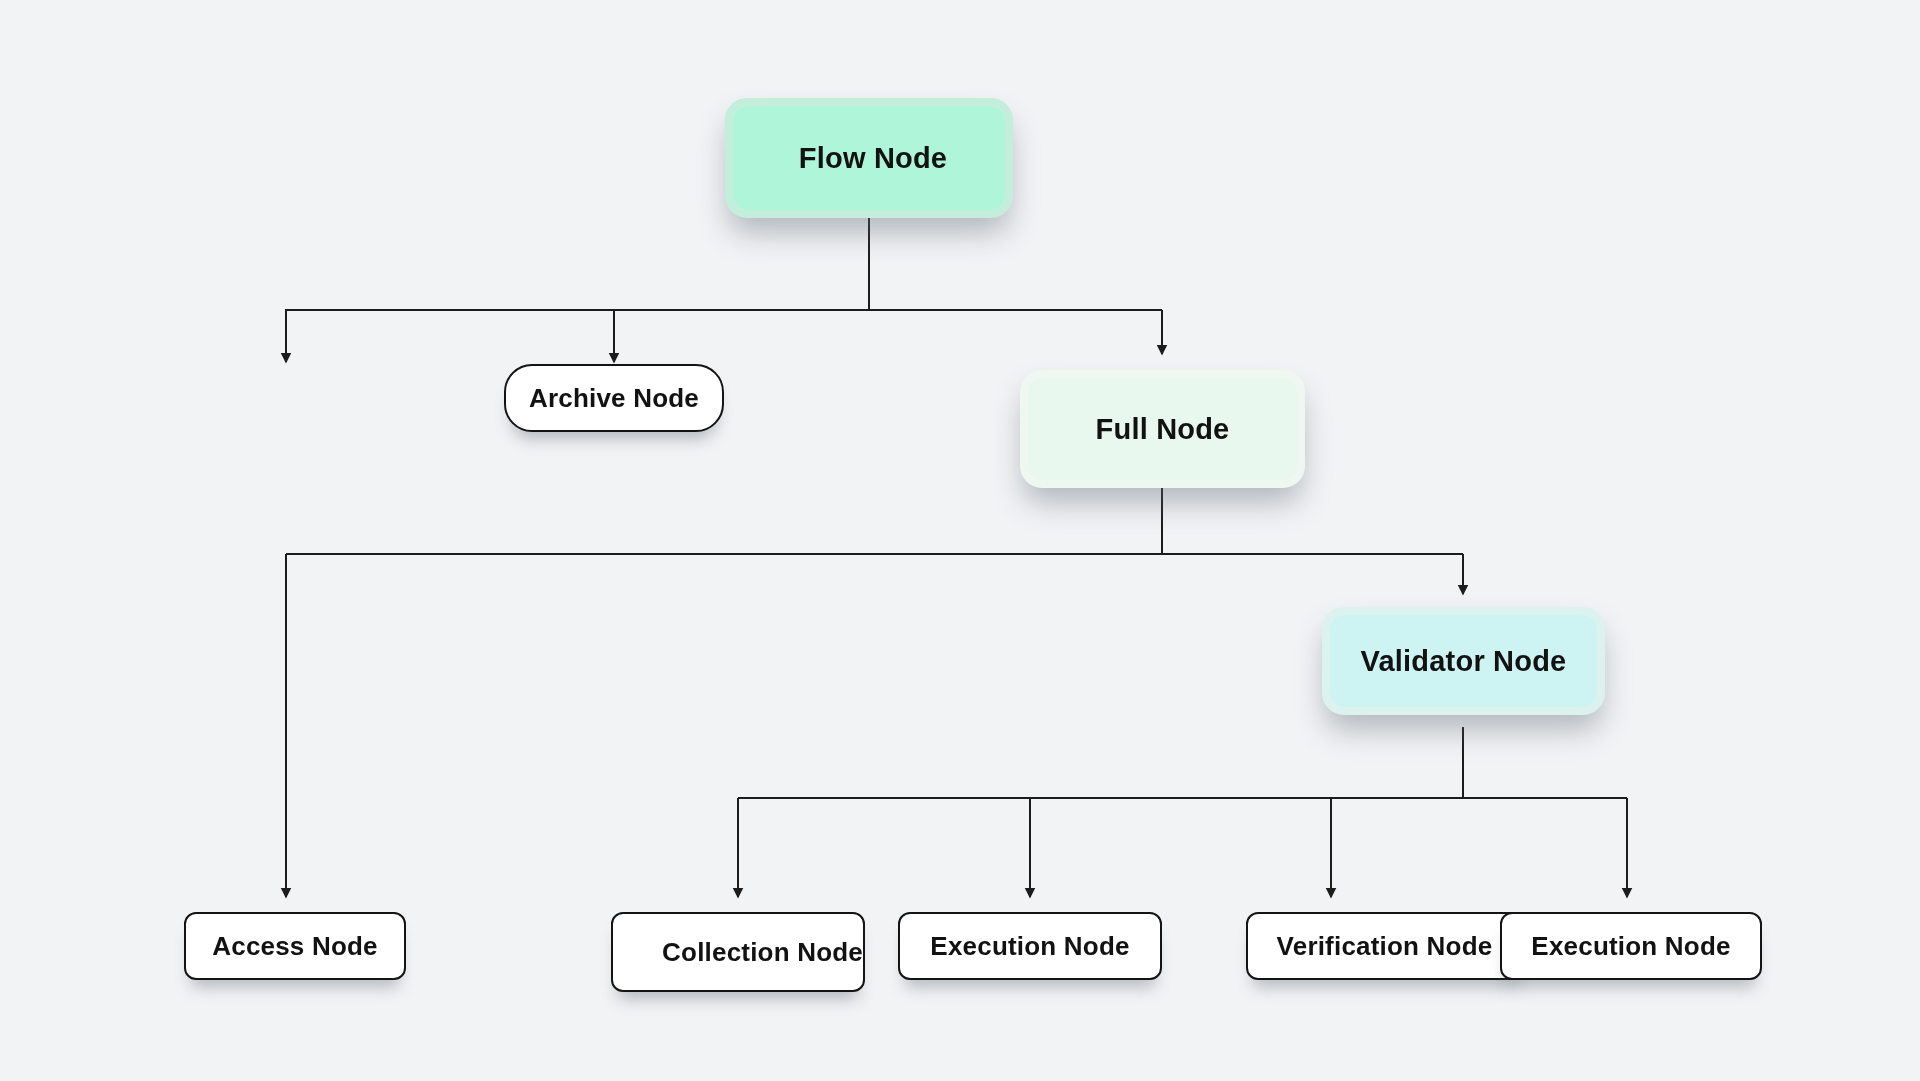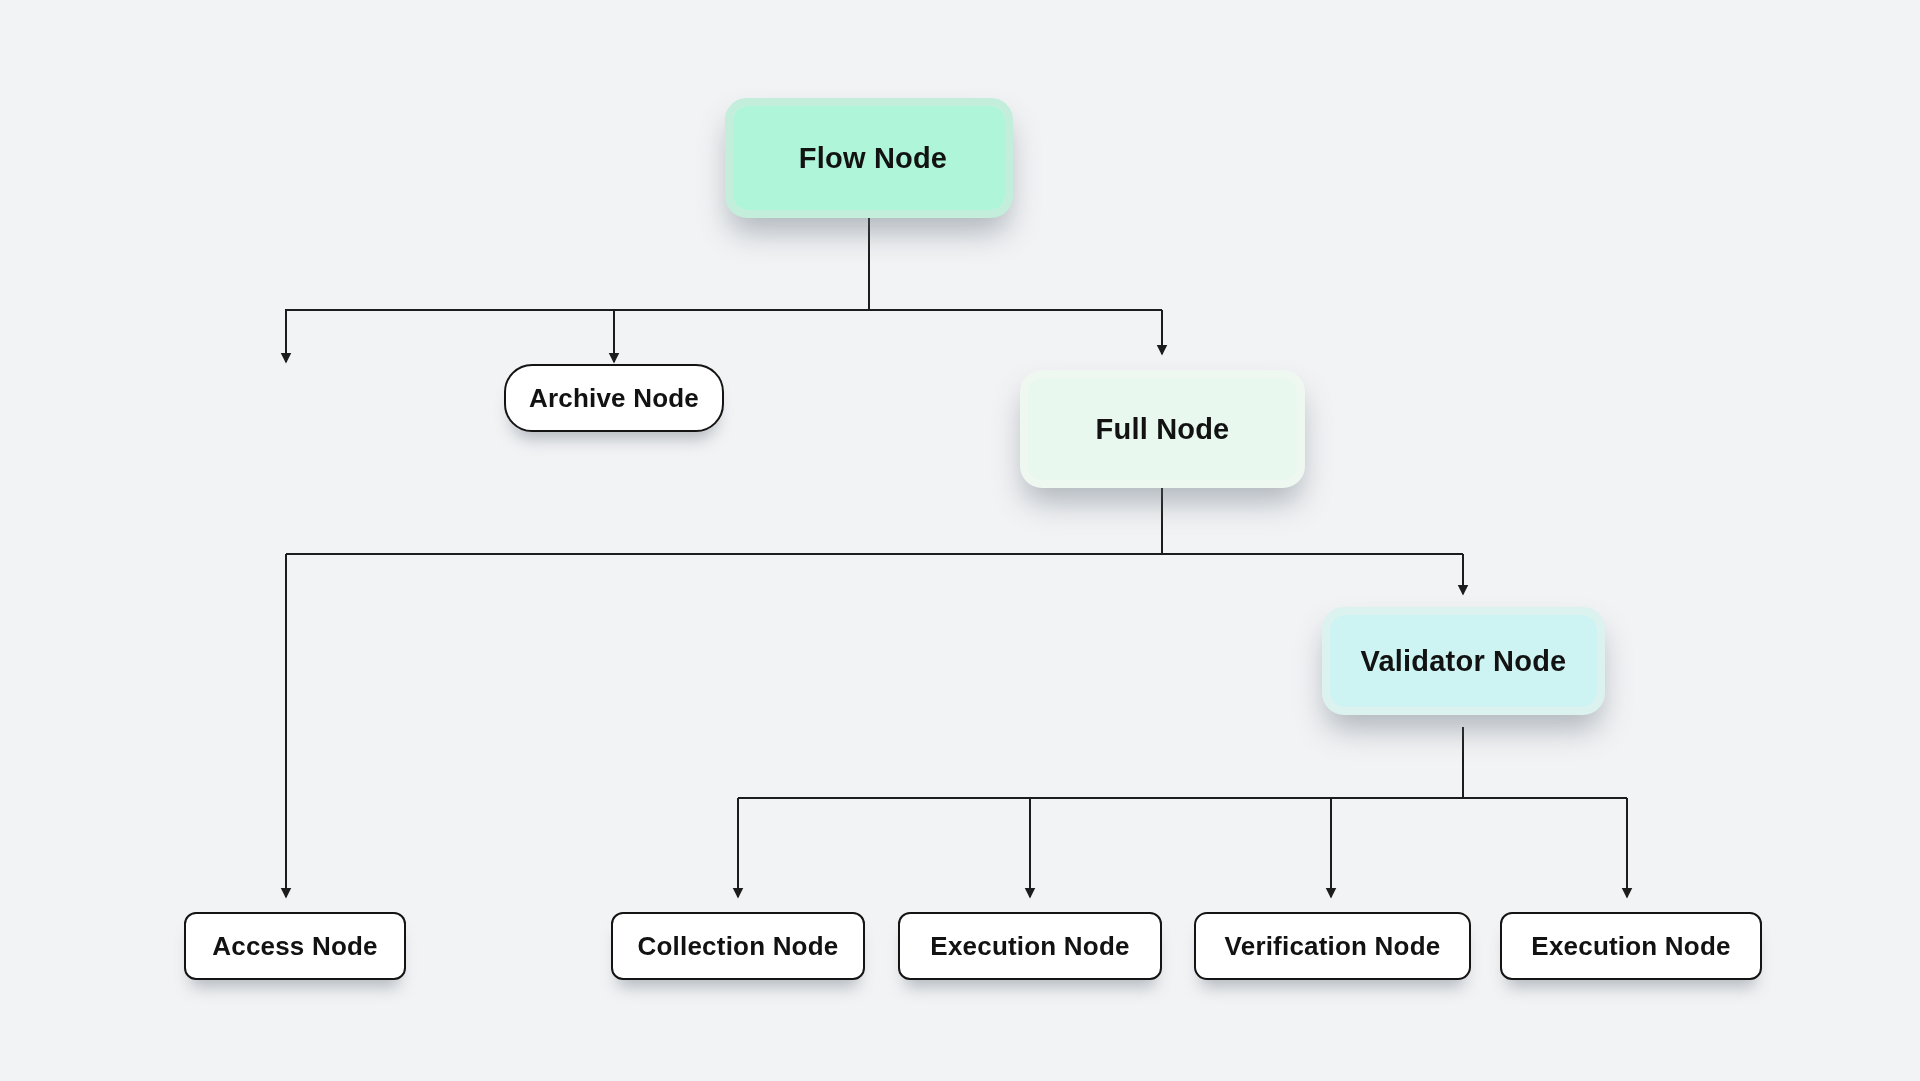--- a/index.html
+++ b/index.html
@@ -108,29 +108,29 @@
   </div>
 
   <div class="node node--big node--validator" style="left:1322px; top:607px; width:283px; height:108px;">
     <span class="node-label">Validator Node</span>
   </div>
 
   <div class="node" style="left:176px; top:912px; width:222px; height:68px;margin-left:8px;">
     <span class="node-label">Access Node</span>
   </div>
 
-  <div class="node" style="left:611px; top:912px; width:254px; height:68px;">
+  <div class="node" style="left:611px; top:912px; width:254px; height:80px;justify-content:flex-end;">
     <span class="node-label">Collection Node</span>
   </div>
 
   <div class="node" style="left:898px; top:912px; width:264px; height:68px;">
     <span class="node-label">Execution Node</span>
   </div>
 
-  <div class="node" style="left:1194px; top:912px; width:277px; height:68px;border-radius:13px;">
+  <div class="node" style="left:1246px; top:912px; width:277px; height:68px;">
     <span class="node-label">Verification Node</span>
   </div>
 
   <div class="node" style="left:1500px; top:912px; width:262px; height:68px;">
     <span class="node-label">Execution Node</span>
   </div>
 
 </div>
 
 </body></html>

